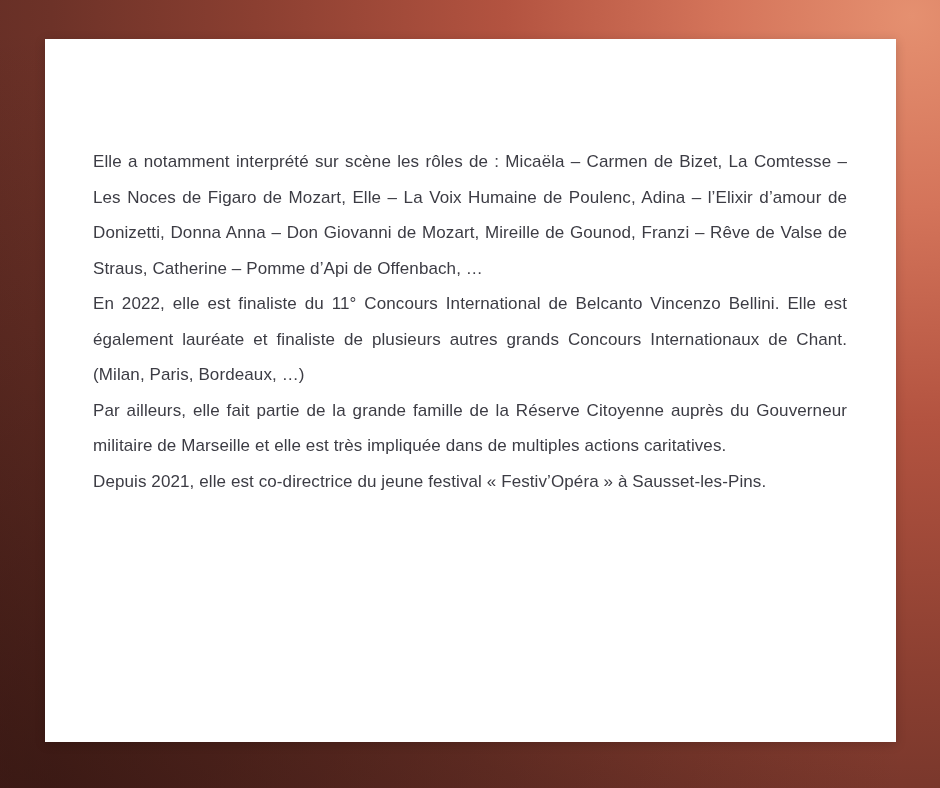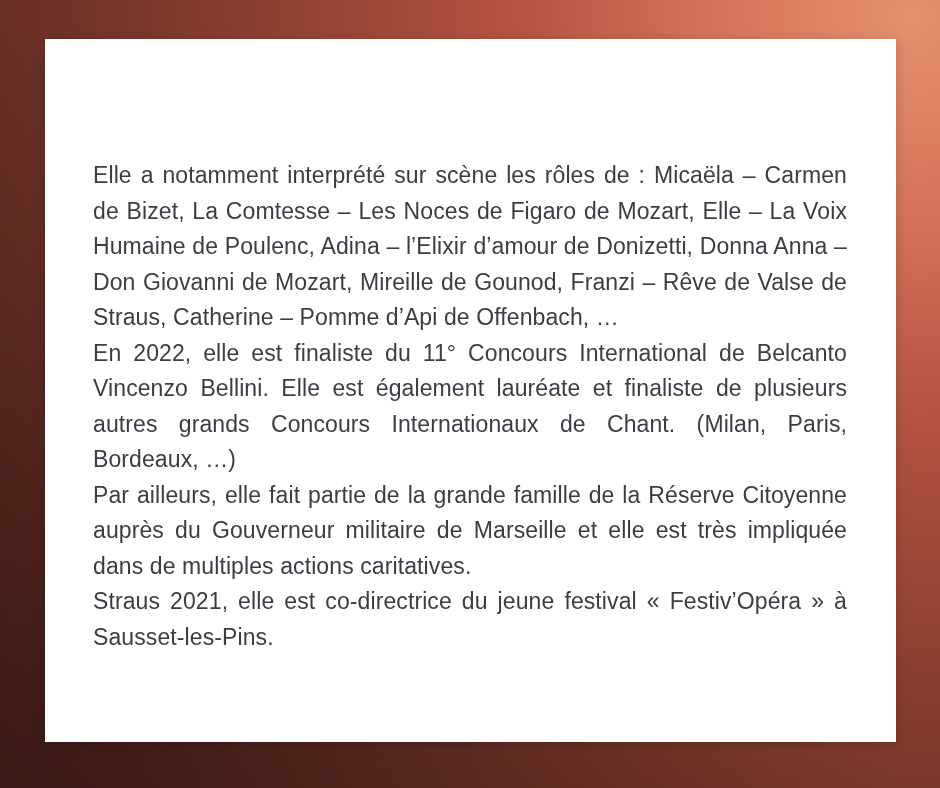--- a/index.html
+++ b/index.html
@@ -40,24 +40,24 @@
     width: 851px;
     height: 703px;
     background: #ffffff;
     box-shadow: 0 2px 10px rgba(0,0,0,0.18);
     z-index: 2;
   }
 
   .doc-body {
     position: absolute;
     left: 48px;
-    top: 119px;
+    top: 105px;
     width: 754px;
     color: #3c3c44;
-    font-size: 23px;
+    font-size: 17px;
     line-height: 35.5px;
     letter-spacing: 0.1px;
   }
 
   .para {
     margin: 0;
     text-align: justify;
     text-justify: inter-word;
   }
   
@@ -65,16 +65,16 @@
 </style>
 </head>
 <body>
 
 <div id="page">
   <div class="card">
     <div class="doc-body">
       <p class="para">Elle a notamment interprété sur scène les rôles de : Micaëla – Carmen de Bizet, La Comtesse – Les Noces de Figaro de Mozart, Elle – La Voix Humaine de Poulenc, Adina – l’Elixir d’amour de Donizetti, Donna Anna – Don Giovanni de Mozart, Mireille de Gounod, Franzi – Rêve de Valse de Straus, Catherine – Pomme d’Api de Offenbach, …</p>
       <p class="para">En 2022, elle est finaliste du 11° Concours International de Belcanto Vincenzo Bellini. Elle est également lauréate et finaliste de plusieurs autres grands Concours Internationaux de Chant. (Milan, Paris, Bordeaux, …)</p>
       <p class="para">Par ailleurs, elle fait partie de la grande famille de la Réserve Citoyenne auprès du Gouverneur militaire de Marseille et elle est très impliquée dans de multiples actions caritatives.</p>
-      <p class="para">Straus 2021, elle est co-directrice du jeune festival « Festiv’Opéra » à Sausset-les-Pins.</p>
+      <p class="para">Depuis 2021, elle est co-directrice du jeune festival « Festiv’Opéra » à Sausset-les-Pins.</p>
     </div>
   </div>
 </div>
 
 </body></html>

